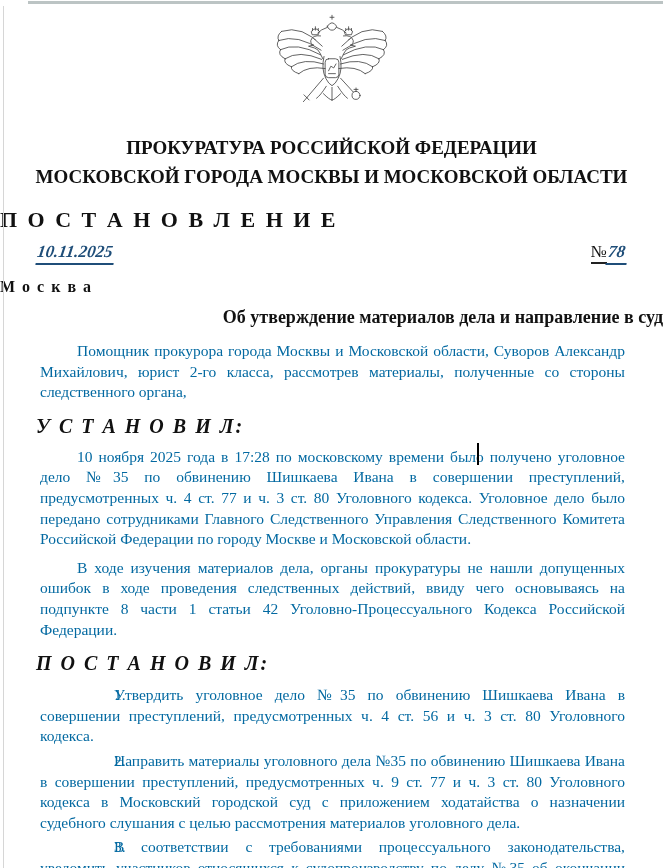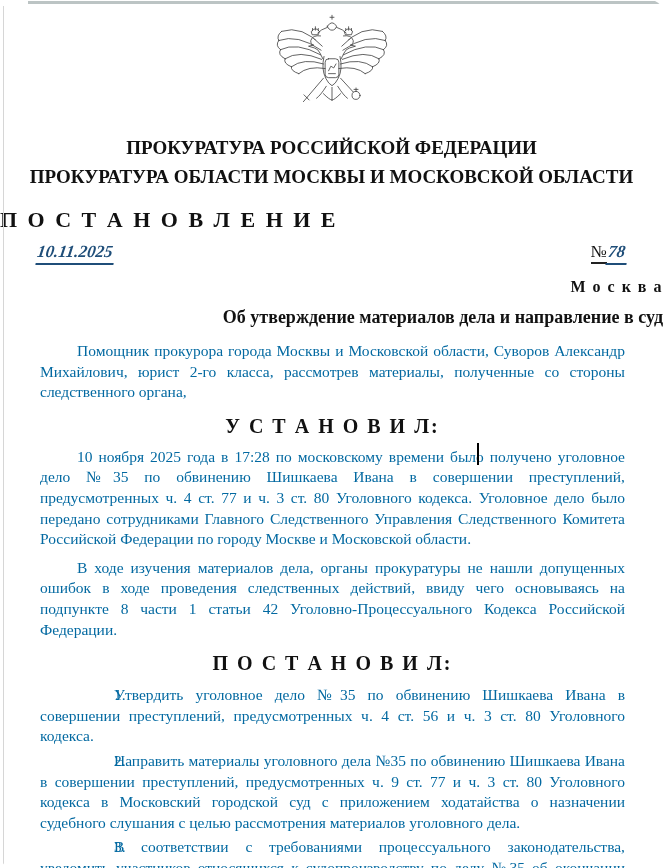--- a/index.html
+++ b/index.html
@@ -8,21 +8,20 @@
     background: #ffffff;
     font-family: "Liberation Serif", "DejaVu Serif", serif;
     color: #1a1a1a;
     overflow: hidden;
   }
   .page {
     position: relative;
     width: 663px; height: 868px;
     background: #ffffff;
     overflow: hidden;
-    border-radius: 13px;
   }
   
   .edge-top { position: absolute; top: 1px; left: 28px; right: 0; height: 3px; background: #bcc4c4; }
   .edge-left { position: absolute; top: 6px; bottom: 0; left: 3px; width: 1px; background: #d6d6d6; }
 
   .emblem { display: block; margin: 13px auto 0 auto; width: 128px; height: 103px; }
 
   .org-block { margin-top: 17px; text-align: center; font-weight: bold; font-size: 19px; line-height: 29px; color: #111; }
 
   .doc-type { margin-top: 16px; text-align: left; font-weight: bold; font-size: 22px; letter-spacing: 2.5px; color: #111; }
@@ -34,37 +33,37 @@
     border-bottom: 2px solid #1f4e79; padding: 0 2px 1px 0;
   }
   .doc-number { display: inline-block; }
   .doc-number .num-sign { font-size: 17px; color: #111; border-bottom: 2px solid #222; padding-bottom: 1px; }
   .doc-number .num-value {
     color: #1f4e79; font-weight: bold; font-style: italic; font-size: 17px;
     display: inline-block; transform: skewX(-8deg);
     border-bottom: 2px solid #1f4e79; padding: 0 3px 1px 1px;
   }
 
-  .city-line { margin-top: 13px; text-align: right; font-weight: bold; font-size: 16px; letter-spacing: 1.5px; color: #111; }
+  .city-line { margin-top: 13px; text-align: left; font-weight: bold; font-size: 16px; letter-spacing: 1.5px; color: #111; }
   .subject-line { margin-top: 11px; text-align: right; font-weight: bold; font-size: 18px; color: #111; }
 
   .body-text { padding: 0 34px 0 36px; }
   .para {
     margin: 4px; text-align: justify; text-indent: 37px;
     font-size: 15.5px; line-height: 20.6px; color: #0369a1;
   }
   .para.intro { margin-top: 13px; }
   .para.established-1 { margin-top: 8px; }
   .para.established-2 { margin-top: 8px; }
   .para.item { margin-top: 0; }
   .item-num { display: inline-block; width: 37px; }
 
   .section-heading {
-    margin-top: 12px; margin-bottom: 9px; text-align: center;
-    font-weight: bold; font-size: 20px; letter-spacing: 2px; color: #111;
+    margin-top: 12px; margin-bottom: 9px; text-align: left;
+    font-weight: bold; font-size: 20px; letter-spacing: 2px; color: #111; font-style: italic;
   }
   .resolved-list { margin-top: 10px; }
 
   .caret { position: absolute; left: 477px; top: 443px; width: 1.5px; height: 22px; background: #000; }
 </style>
 </head>
 <body>
 
 <div class="page">
   <div class="edge-top"></div>
@@ -113,21 +112,21 @@
       <path d="M95 114 L66 148 M66 148 l-6 7 M61 143 l9 9"></path>
 
       <path d="M125 114 L147 138"></path>
       <circle cx="152" cy="144" r="7"></circle>
       <path d="M152 137 v-6 M148.5 133.5 h7"></path>
     </g>
   </svg>
 
   <div class="org-block">
     <div>ПРОКУРАТУРА РОССИЙСКОЙ ФЕДЕРАЦИИ</div>
-    <div>ПРОКУРАТУРА ОБЛАСТИ МОСКВЫ И МОСКОВСКОЙ ОБЛАСТИ</div>
+    <div>МОСКОВСКОЙ ГОРОДА МОСКВЫ И МОСКОВСКОЙ ОБЛАСТИ</div>
   </div>
 
   <div class="doc-type">П О С Т А Н О В Л Е Н И Е</div>
 
   <div class="meta-row">
     <span class="issue-date">10.11.2025</span>
     <span class="doc-number"><span class="num-sign">№</span><span class="num-value">78</span></span>
   </div>
 
   <div class="city-line">М о с к в а</div>

